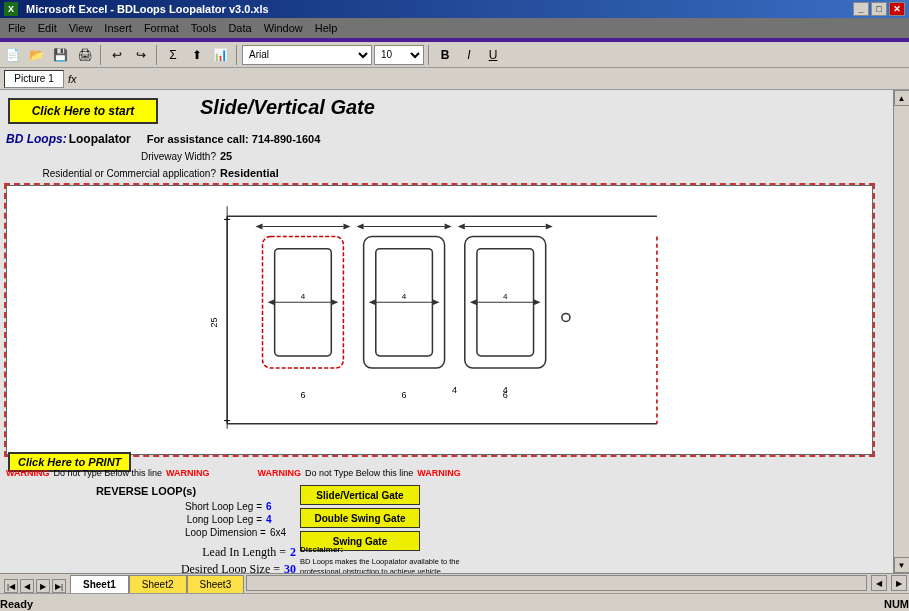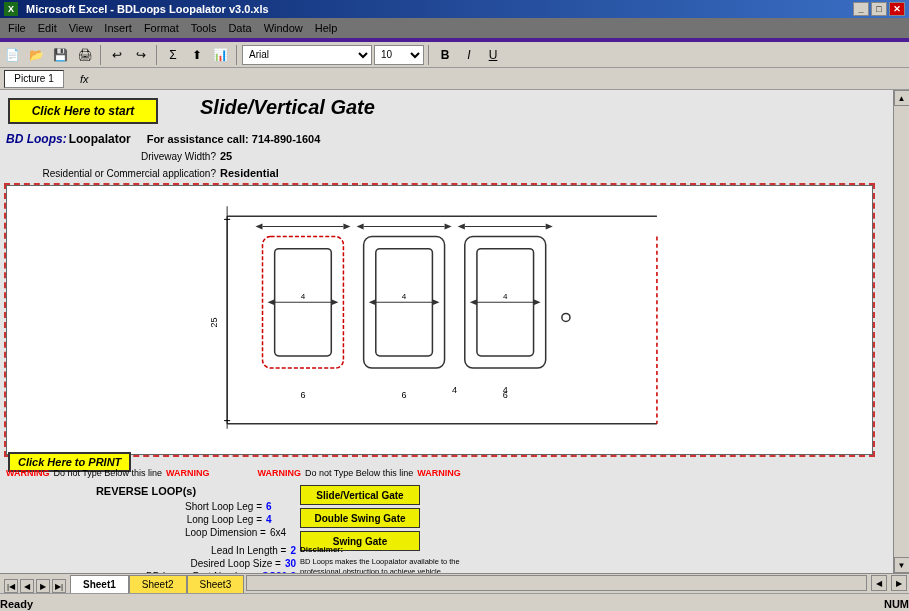--- a/index.html
+++ b/index.html
@@ -49,21 +49,21 @@
     .tb-dropdown { height: 20px; width: 130px; font-size: 10px; background: white; border: 1px solid #888; padding: 0 2px; }
 
     
     .formula-bar {
       background: #d4d0c8;
       height: 22px;
       display: flex;
       align-items: center;
       border-bottom: 1px solid #999;
       padding: 0 4px;
-      gap: 12px;
+      gap: 0;
     }
     .cell-ref { width: 60px; height: 18px; border: 1px inset #888; font-size: 10px; padding: 0 2px; text-align: center; background: white; }
     .fx-label { font-size: 11px; font-style: italic; margin: 0 4px; }
 
     
     .main-area {
       display: flex;
       height: calc(611px - 18px - 20px - 26px - 22px - 22px - 20px);
     }
 
@@ -265,21 +265,22 @@
     .gate-btn.active { background: #eeee00; }
     .gate-btn.swing { background: #eeee00; }
     .gate-btn.double { background: #eeee00; }
 
     
     .loop-info {
       position: absolute;
       top: 455px;
       left: 6px;
       width: 290px;
-      font-size: 10px;
+      font-size: 12px;
+      font-family: Liberation Serif, serif;
     }
     .loop-row {
       display: flex;
       justify-content: flex-end;
       margin-bottom: 2px;
     }
     .loop-label { color: black; }
     .loop-value { color: blue; font-weight: bold; margin-left: 4px; }
 
     

